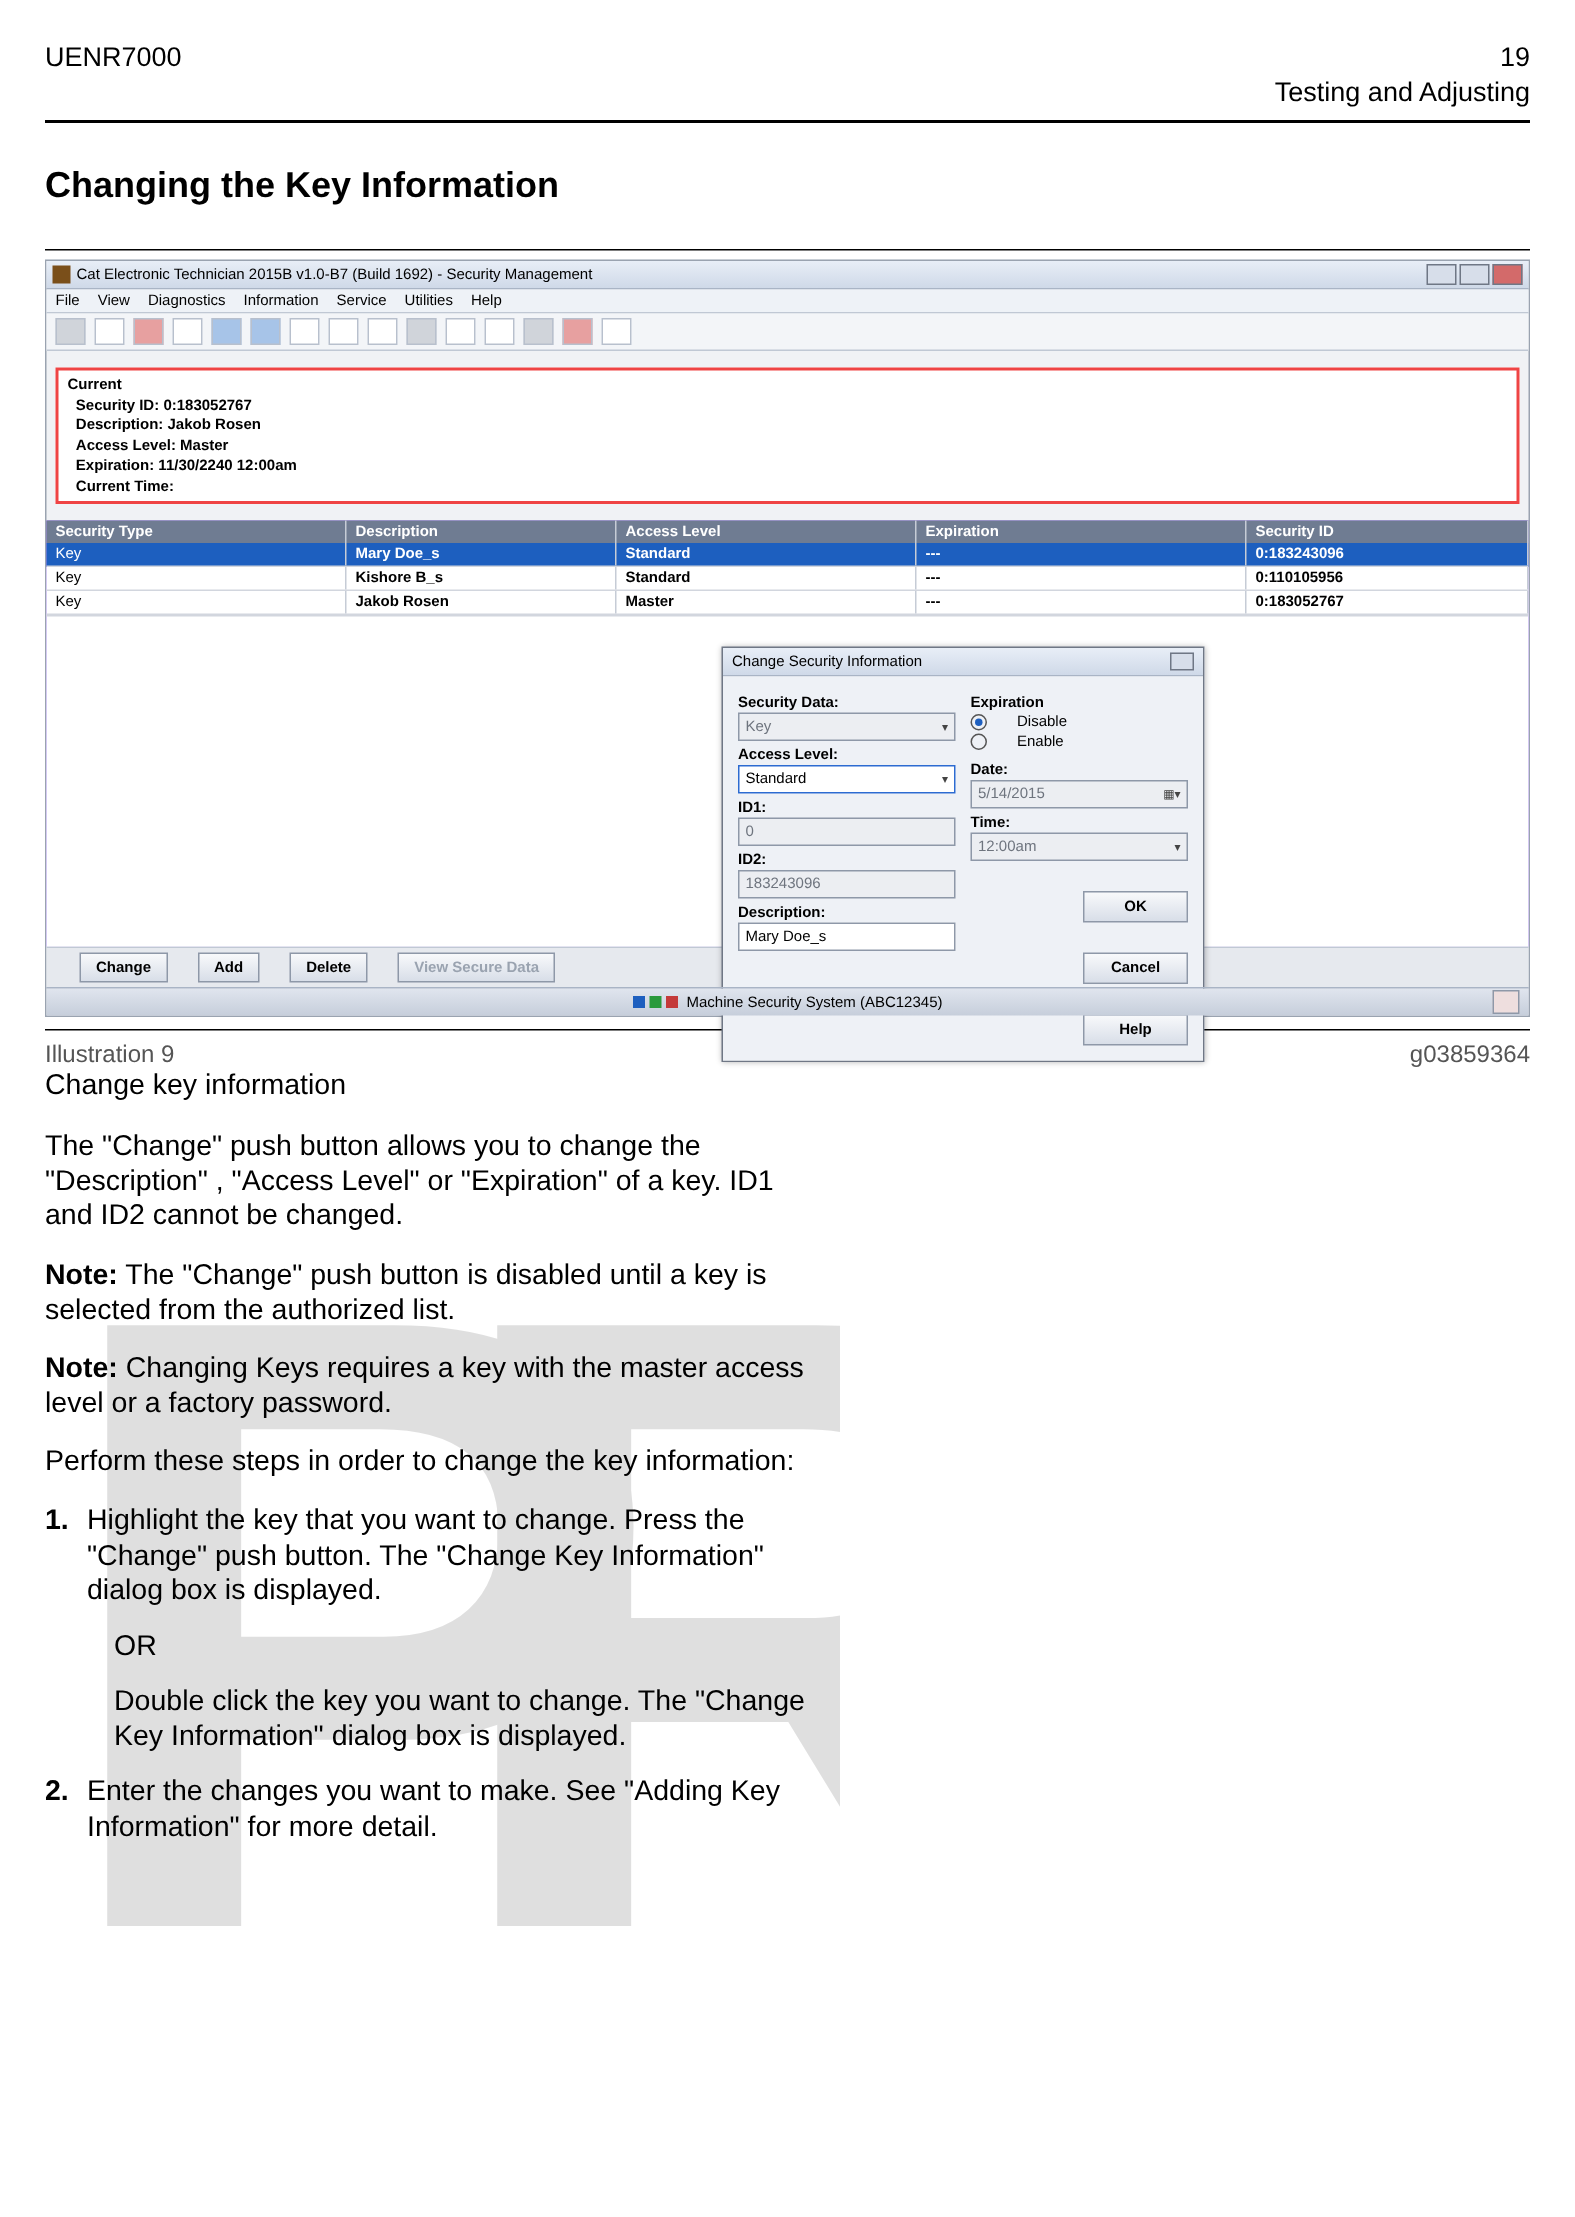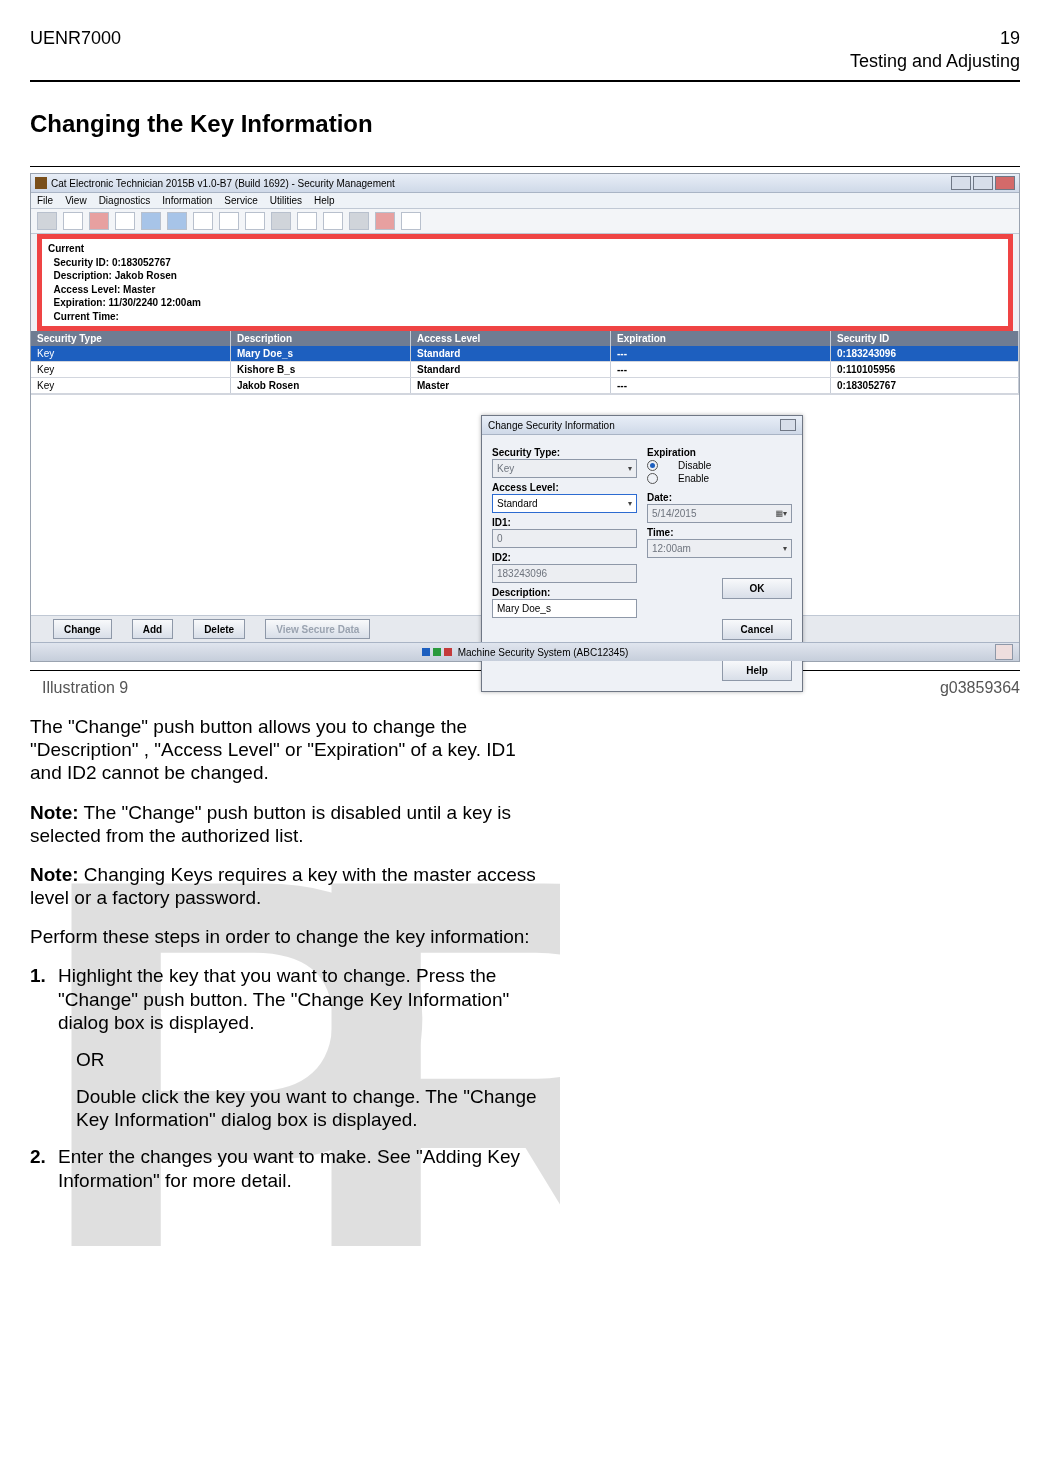--- a/index.html
+++ b/index.html
@@ -83,23 +83,23 @@
   .tb-ico {
     width: 18px; height: 16px;
     border: 1px solid #b8c0cd;
     background: #fff;
     display: inline-block;
   }
   .tb-ico.red { background: #e7a0a0; }
   .tb-ico.blue { background: #a7c4e8; }
   .tb-ico.gray { background: #d0d4da; }
   .current-box {
-    margin: 0 6px;
+    margin: 11px 6px;
     background: #fff;
-    border: 5px solid #ef4444;
+    border: 2px solid #ef4444;
     padding: 3px 6px;
     font-size: 10px;
     line-height: 1.35;
   }
   .current-box .lbl { font-weight: bold; }
   .grid {
     margin: 0 0;
     background: #8b5cf6;
   }
   .grid-head {
@@ -199,21 +199,20 @@
   .thin-rule2 {
     border-bottom: 1.5px solid #000;
     margin-top: 8px;
     margin-bottom: 8px;
   }
   .caption-row {
     display: flex;
     justify-content: space-between;
     font-size: 16px;
     color: #555;
-    margin-left: 12px;
   }
   .caption-sub { font-size: 19px; color:#000; margin-top: 0px; }
   .body-text { font-size: 19px; line-height: 1.22; max-width: 510px; margin-top: 18px;}
   .body-text p { margin: 0 0 16px 0;}
   .body-text .note b { font-weight: bold; }
   .step { display:flex; gap:6px; margin-bottom:14px;}
   .step .num { font-weight: bold; min-width:22px;}
   .step .txt { }
   .step .sub { margin-top:14px;margin-left:18px;}
   
@@ -326,21 +325,21 @@
       </div>
       <div class="grid-body-space">
 
         <div class="dialog">
           <div class="dlg-title">
             <span>Change Security Information</span>
             <span class="winbtn" style="width:14px;height:10px;border:1px solid #6f7785;background:#d7deea;"></span>
           </div>
           <div class="dlg-body">
             <div class="dlg-left">
-              <div class="dlg-lbl">Security Type:</div>
+              <div class="dlg-lbl">Security Data:</div>
               <div class="fld disabled">
                 <span>Key</span>
                   <span class="caret">▾</span>
               </div>
               <div class="dlg-lbl">Access Level:</div>
               <div class="fld accent">
                 <span>Standard</span>
                   <span class="caret">▾</span>
               </div>
               <div class="dlg-lbl">ID1:</div>
@@ -401,20 +400,21 @@
       <span>Machine Security System (ABC12345)</span>
       <span class="right-ico"></span>
     </div>
   </div>
 
   <div class="thin-rule2"></div>
   <div class="caption-row">
     <span>Illustration 9</span>
     <span>g03859364</span>
   </div>
+  <div class="caption-sub">Change key information</div>
 
   <svg class="watermark" viewBox="0 0 530 640">
     <text x="0" y="520" font-family="Arial Black, Arial" font-weight="900" font-size="620" fill="#000">P</text>
     <text x="260" y="520" font-family="Arial Black, Arial" font-weight="900" font-size="620" fill="#000">R</text>
   </svg>
 
   <div class="body-text content-col">
     <p>The  "Change"  push button allows you to change the "Description" ,  "Access Level"  or  "Expiration"  of a key. ID1 and ID2 cannot be changed.</p>
     <p class="note"><b>Note:</b><span> The  "Change"  push button is disabled until a key is selected from the authorized list.</span></p>
     <p class="note"><b>Note:</b><span> Changing Keys requires a key with the master access level or a factory password.</span></p>

